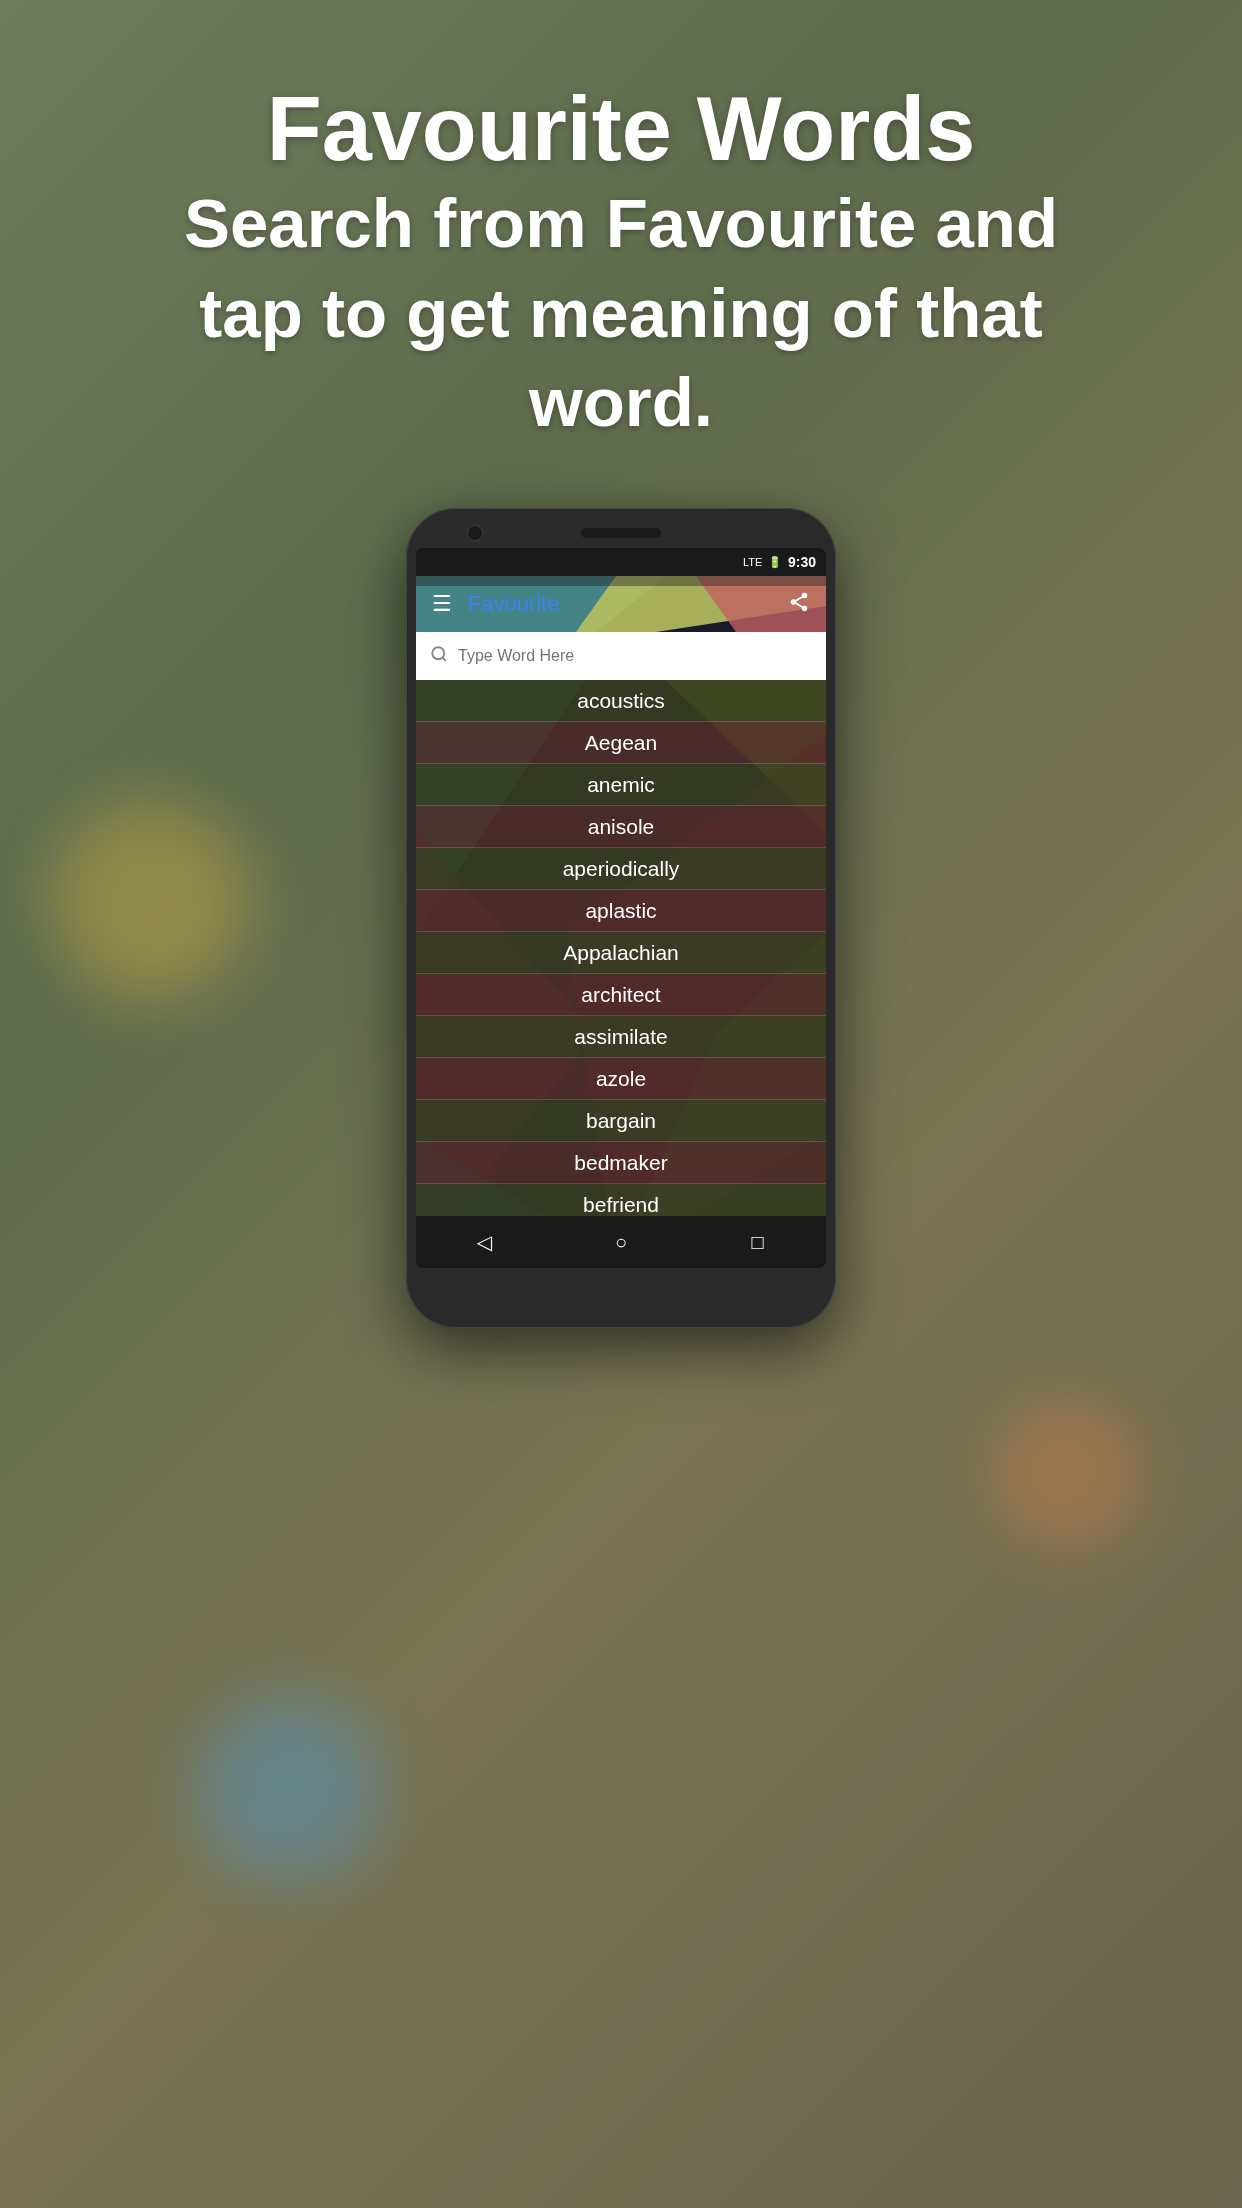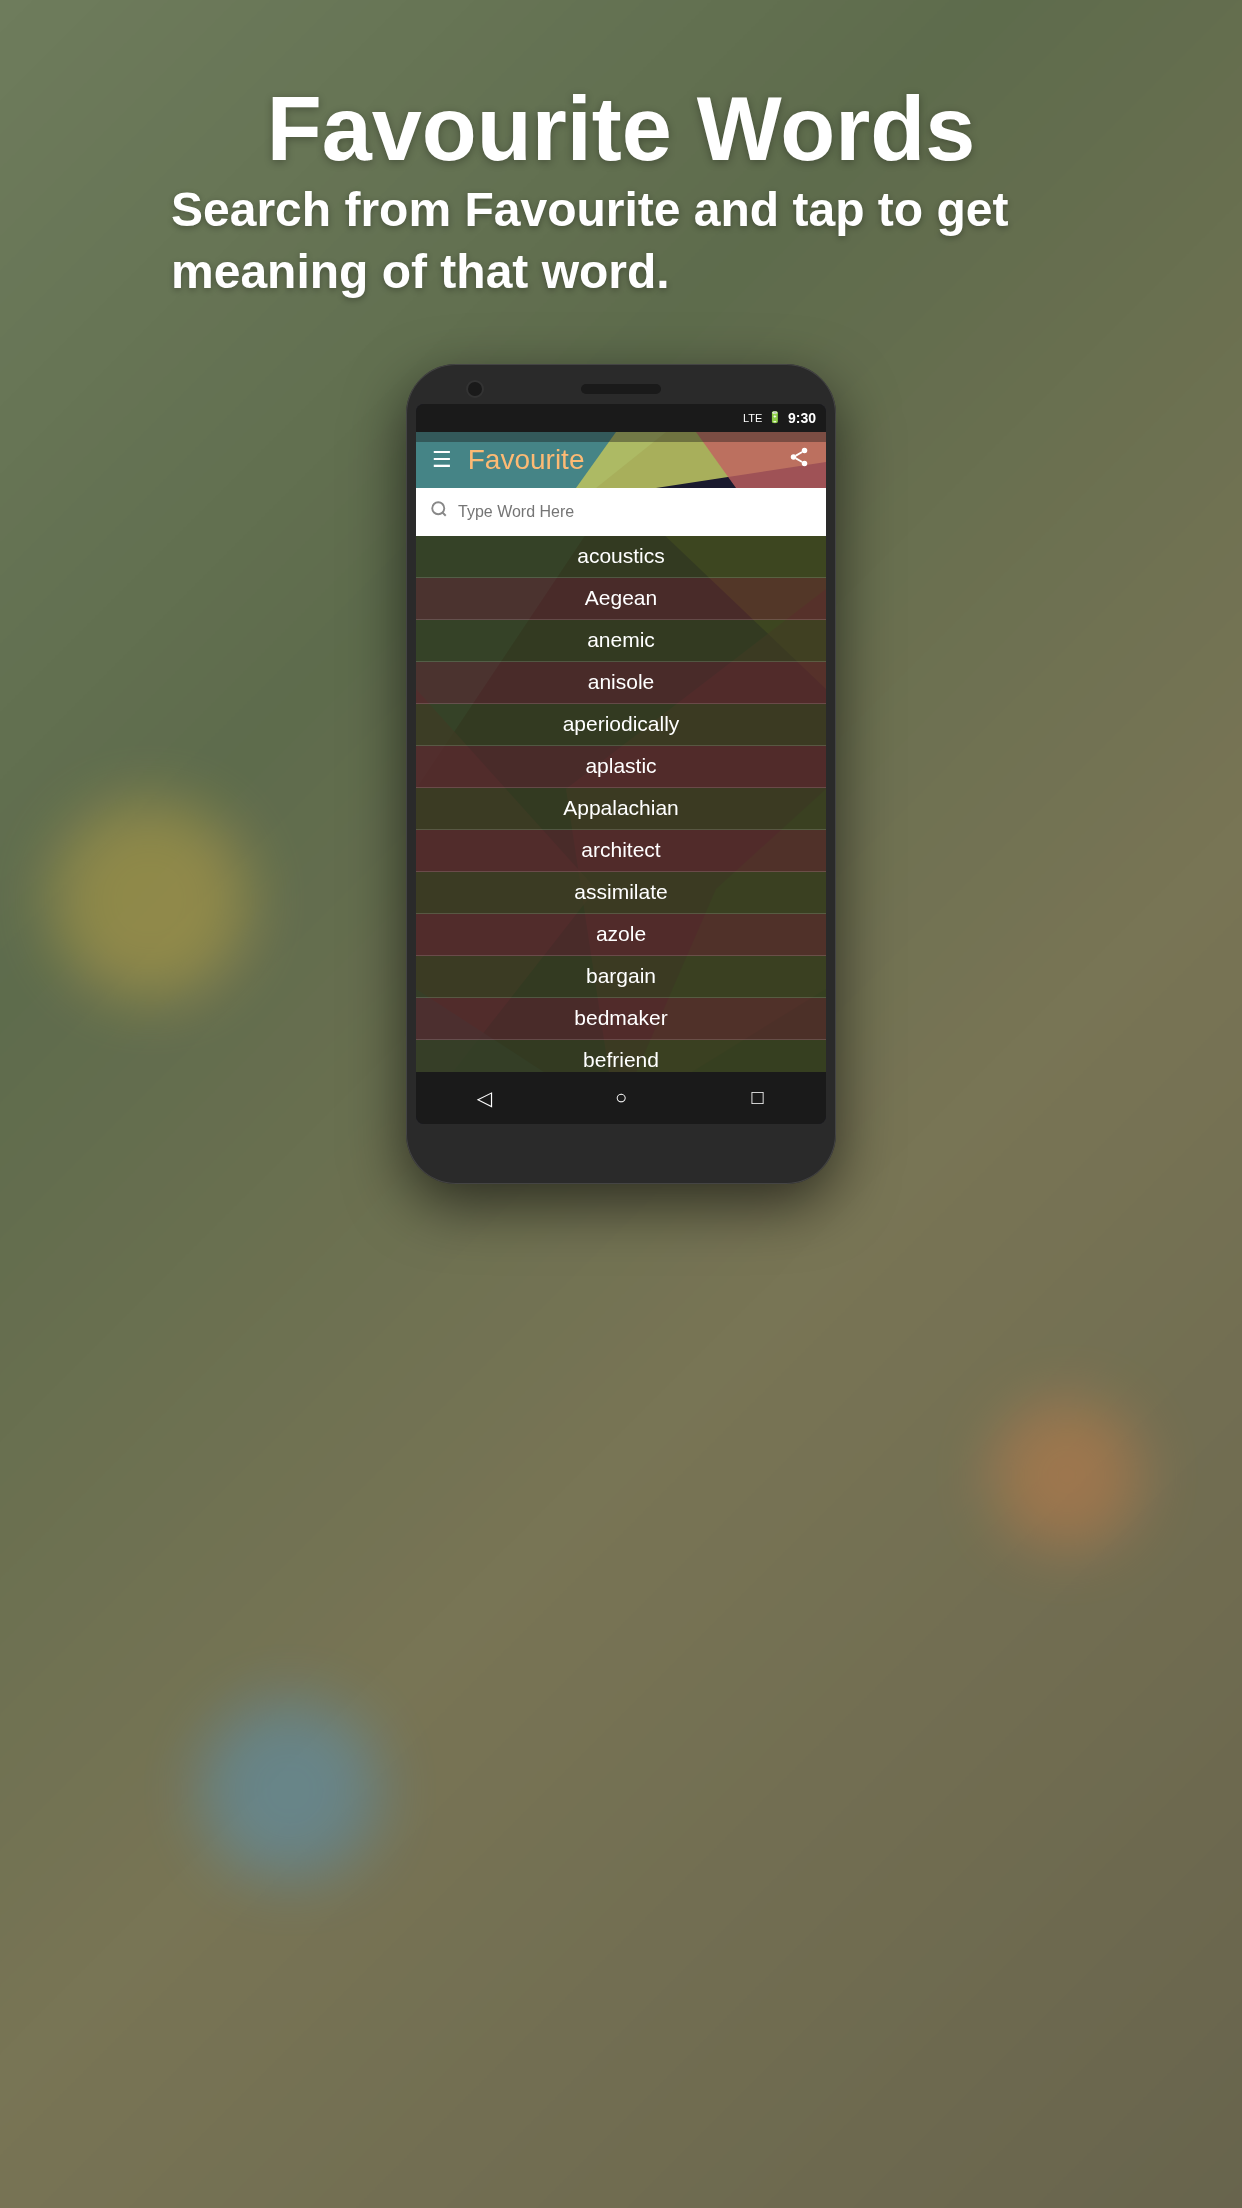--- a/index.html
+++ b/index.html
@@ -41,24 +41,24 @@
     .app-title {
       font-size: 90px;
       font-weight: 900;
       color: #ffffff;
       text-align: center;
       line-height: 1.1;
       text-shadow: 0 2px 8px rgba(0,0,0,0.3);
     }
 
     .subtitle {
-      font-size: 48px;
+      font-size: 69px;
       font-weight: 700;
       color: #ffffff;
-      text-align: left;
+      text-align: center;
       line-height: 1.3;
       max-width: 900px;
       margin-bottom: 60px;
       text-shadow: 0 2px 6px rgba(0,0,0,0.3);
     }
 
     
     .phone {
       width: 430px;
       height: 820px;
@@ -146,22 +146,22 @@
     }
 
     .toolbar-menu {
       color: #ffffff;
       font-size: 22px;
       margin-right: 16px;
       cursor: pointer;
     }
 
     .toolbar-title {
-      color: #fdba74;
-      font-size: 28px;
+      color: #3b82f6;
+      font-size: 22px;
       font-weight: 500;
       flex: 1;
     }
 
     .toolbar-share {
       color: #ffffff;
       font-size: 20px;
       cursor: pointer;
     }
 

